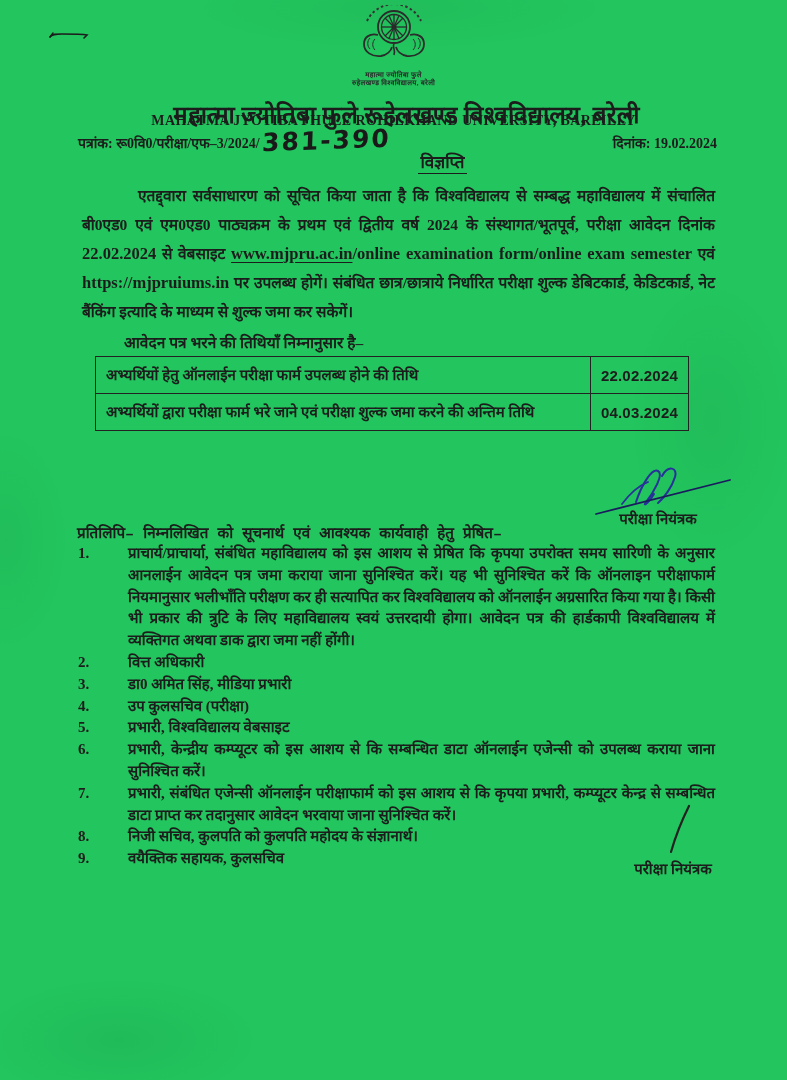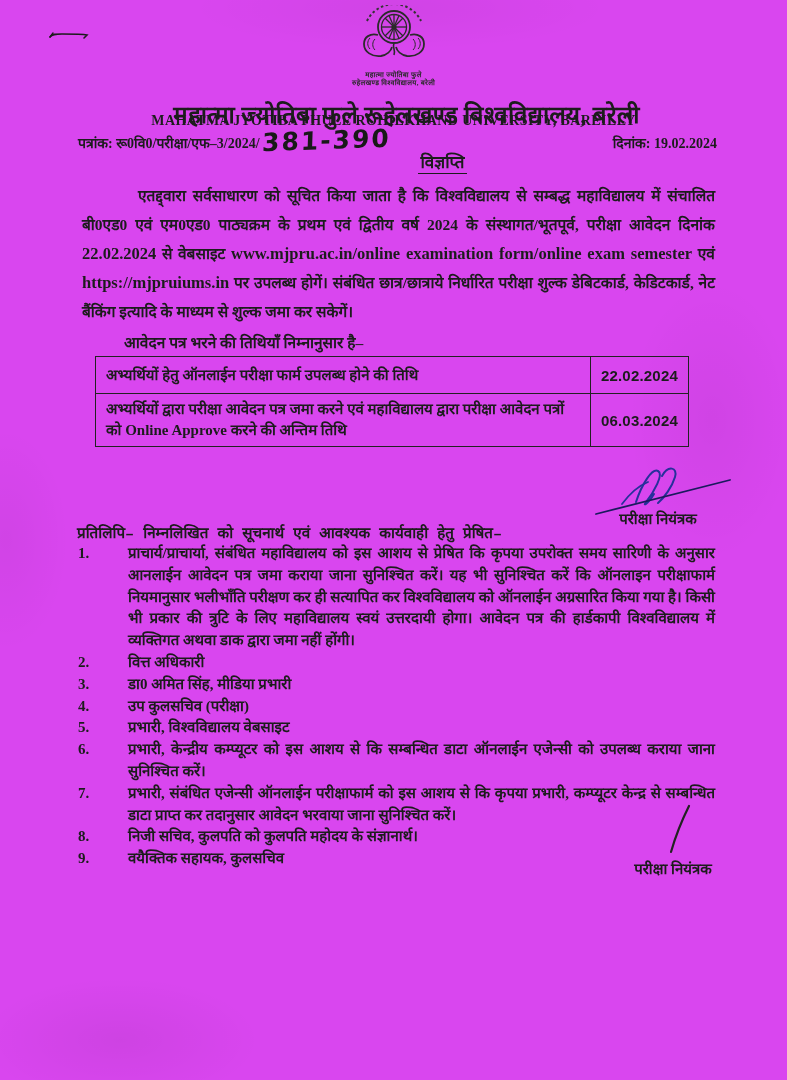--- a/index.html
+++ b/index.html
@@ -1,20 +1,20 @@
 <!DOCTYPE html>
 <html><head>
 <meta charset="utf-8">
 <style>
   html,body{margin:0;padding:0;background:#e8e8e8;}
   .page{
     position:relative;
     width:787px;height:1080px;
     margin:0 auto;
-    background:#d946ef;
+    background:#22c55e;
     overflow:hidden;
     font-family:"Liberation Serif","DejaVu Serif",serif;
     color:#1c1c1c;
   }
   
   .page::before{
     content:"";position:absolute;inset:0;pointer-events:none;
     background:
       radial-gradient(ellipse 120px 200px at 712px 420px, rgba(0,0,0,0.045), transparent 70%),
       radial-gradient(ellipse 200px 90px at 120px 1040px, rgba(0,0,0,0.05), transparent 70%),
@@ -33,21 +33,21 @@
     justify-content:space-between;align-items:flex-start;font-size:14px;}
   .handwritten{display:inline-block;font-family:"DejaVu Sans","Liberation Sans",sans-serif;
     font-size:25px;font-weight:700;letter-spacing:2px;transform:rotate(-2deg) skewX(-4deg);
     margin-left:2px;margin-top:-7px;vertical-align:top;color:#191919;}
   .notice-heading{position:absolute;top:150px;left:0;width:100%;text-align:center;
     padding-left:50px;box-sizing:border-box;font-size:17px;font-weight:700;margin-left:24px;}
   .notice-heading span{border-bottom:1.6px solid #1c1c1c;padding:0 2px 1px;}
   .body-para{position:absolute;top:181px;left:82px;width:633px;margin:0;
     font-size:15.5px;line-height:29px;text-align:justify;text-indent:56px;}
   .latin{font-weight:700;font-size:16.5px;}
-  .url-underline{text-underline-offset:3px;}
+  .url-underline{text-decoration:underline;text-underline-offset:3px;}
   .bold{font-weight:800;}
   .table-heading{position:absolute;top:331px;left:124px;font-size:15.5px;font-weight:700;}
   table.schedule{position:absolute;top:356px;left:95px;width:594px;border-collapse:collapse;}
   table.schedule td{border:1.7px solid #222;padding:3px 10px;font-size:15px;}
   td.desc{width:478px;line-height:21px;}
   td.date{text-align:center;font-weight:800;font-size:15px;
     font-family:"Liberation Sans","DejaVu Sans",sans-serif;letter-spacing:.2px;}
   tr.r1 td{height:30px;} tr.r2 td{height:30px;} tr.r3 td{height:46px;}
   .sign-top{position:absolute;top:462px;left:578px;width:160px;text-align:center;}
   .sign-top .lbl{margin-top:-14px;font-size:15px;font-weight:700;}
@@ -115,23 +115,23 @@
 
   <p class="body-para dev"><span>एतद्द्वारा सर्वसाधारण को सूचित किया जाता है कि विश्वविद्यालय से सम्बद्ध महाविद्यालय में संचालित बी0एड0 एवं एम0एड0 पाठ्यक्रम के प्रथम एवं द्वितीय वर्ष 2024 के संस्थागत/भूतपूर्व, परीक्षा आवेदन दिनांक </span><span class="bold latin">22.02.2024</span><span> से वेबसाइट </span><span class="latin url-underline">www.mjpru.ac.in</span><span class="latin">/online examination form/online exam semester</span><span> एवं </span><span class="latin">https://mjpruiums.in</span><span> पर उपलब्ध होगें। संबंधित छात्र/छात्राये निर्धारित परीक्षा शुल्क डेबिटकार्ड, केडिटकार्ड, नेट बैंकिंग इत्यादि के माध्यम से शुल्क जमा कर सकेगें।</span></p>
 
   <div class="table-heading dev">आवेदन पत्र भरने की तिथियाँ निम्नानुसार है–</div>
   <table class="schedule">
     <tbody>
         <tr class="r1">
       <td class="desc dev">अभ्यर्थियों हेतु ऑनलाईन परीक्षा फार्म उपलब्ध होने की तिथि</td>
       <td class="date">22.02.2024</td>
     </tr>
-    <tr class="r3">
-      <td class="desc dev">अभ्यर्थियों द्वारा परीक्षा आवेदन पत्र जमा करने एवं महाविद्यालय द्वारा परीक्षा आवेदन पत्रों को Online Approve करने की अन्तिम तिथि</td>
-      <td class="date">06.03.2024</td>
+    <tr class="r2">
+      <td class="desc dev">अभ्यर्थियों द्वारा परीक्षा फार्म भरे जाने एवं परीक्षा शुल्क जमा करने की अन्तिम तिथि</td>
+      <td class="date">04.03.2024</td>
     </tr>
   </tbody>
     </table>
 
   <div class="sign-top">
     <svg width="160" height="56" viewBox="0 0 160 56">
       <path d="M58 40 C64 22, 74 6, 80 9 C86 12, 76 30, 68 40 C64 45, 70 42, 76 32" fill="none" stroke="#27309b" stroke-width="2" stroke-linecap="round"></path>
       <path d="M84 14 C90 3, 100 5, 97 15 C94 25, 86 36, 80 41" fill="none" stroke="#27309b" stroke-width="2" stroke-linecap="round"></path>
       <path d="M70 20 C60 24, 50 34, 44 42" fill="none" stroke="#27309b" stroke-width="1.8" stroke-linecap="round"></path>
       <line x1="18" y1="52" x2="152" y2="18" stroke="#1a1a5e" stroke-width="1.8" stroke-linecap="round"></line>

